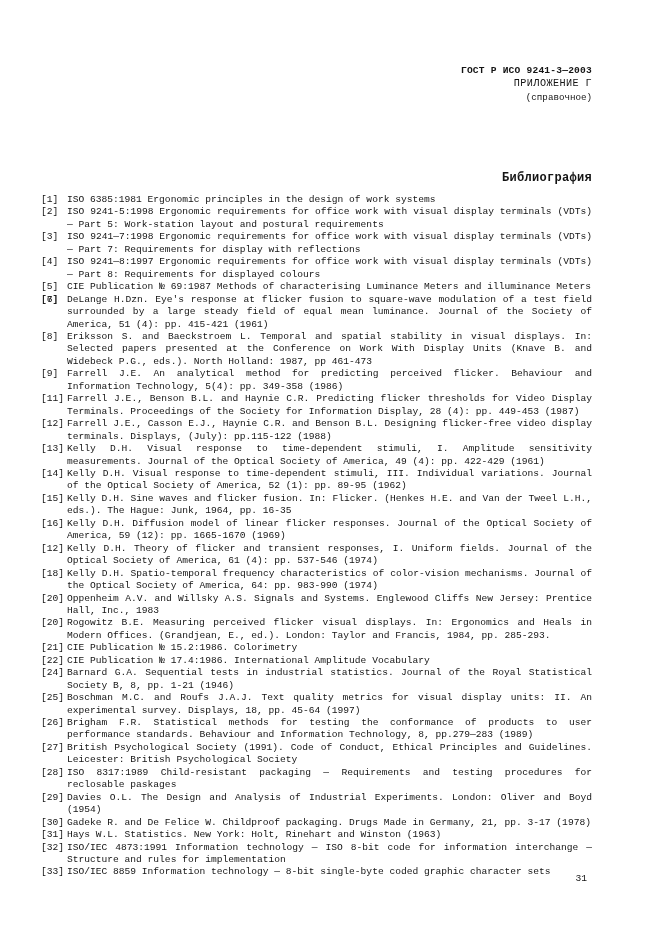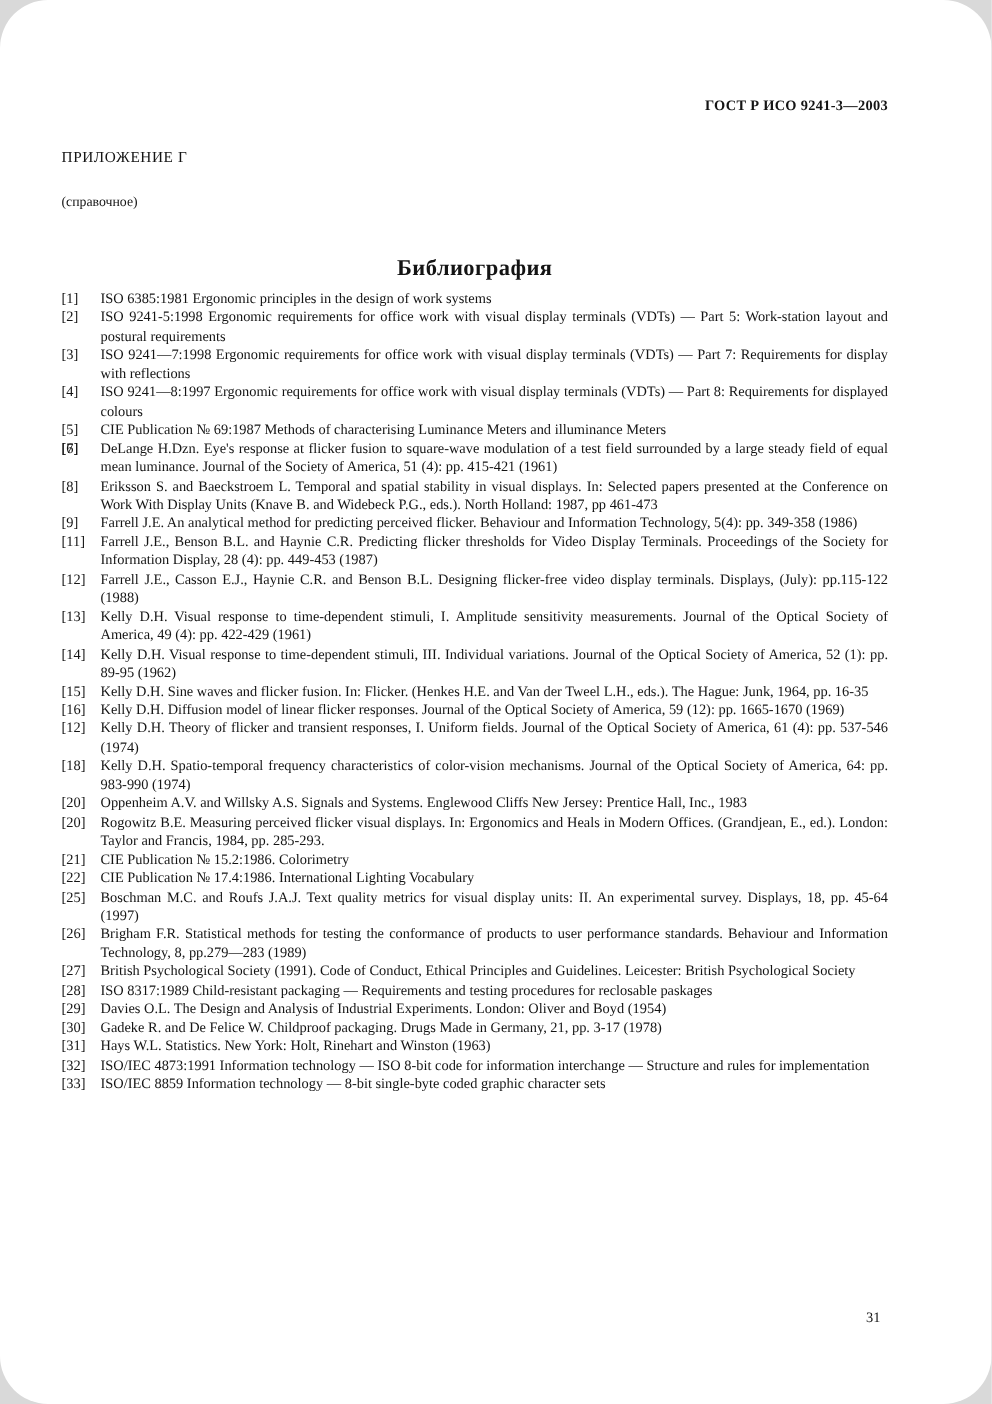--- a/index.html
+++ b/index.html
@@ -6,59 +6,58 @@
     margin: 0;
     padding: 0;
     background: #d9d9d9;
   }
   .page {
     position: relative;
     width: 661px;
     height: 936px;
     margin: 0 auto;
     background: #ffffff;
-    font-family: Liberation Serif, serif;
+    font-family: Liberation Mono, monospace;
     color: #141414;
     overflow: hidden;
     box-sizing: border-box;
-    border-radius: 32px;
   }
   .doc-header {
     position: absolute;
     top: 65px;
     left: 41px;
     right: 69px;
     text-align: right;
     font-weight: bold;
     font-size: 9.6px;
     letter-spacing: 0.2px;
   }
   .appendix-block {
     position: absolute;
-    top: 100px;
+    top: 78px;
     left: 41px;
     right: 69px;
-    text-align: left;
+    text-align: right;
   }
   .appendix-title {
     font-size: 10.2px;
     letter-spacing: 0.4px;
   }
   .appendix-type {
     font-size: 9.2px;
-    margin-top: 18px;
+    margin-top: 3px;
   }
   .biblio-title {
     position: absolute;
     top: 171px;
     left: 41px;
     right: 69px;
-    text-align: center;
+    text-align: right;
     font-weight: bold;
-    font-size: 15px;
+    font-size: 12px;
     letter-spacing: 0.3px;
   }
   .entries {
     position: absolute;
     top: 194px;
     left: 41px;
     width: 551px;
   }
   .entry {
     position: relative;
@@ -171,24 +170,27 @@
 
       <div class="entry">
         <span class="num">[20]</span><span class="text">Rogowitz B.E. Measuring perceived flicker visual displays. In: Ergonomics and Heals in Modern Offices. (Grandjean, E., ed.). London: Taylor and Francis, 1984, pp. 285-293.</span>
       </div>
 
       <div class="entry">
         <span class="num">[21]</span><span class="text">CIE Publication № 15.2:1986. Colorimetry</span>
       </div>
 
       <div class="entry">
-        <span class="num">[22]</span><span class="text">CIE Publication № 17.4:1986. International Lighting Vocabulary</span>
-      </div>
-
-
+        <span class="num">[22]</span><span class="text">CIE Publication № 17.4:1986. International Amplitude Vocabulary</span>
+      </div>
+
+
+      <div class="entry">
+        <span class="num">[24]</span><span class="text">Barnard G.A. Sequential tests in industrial statistics. Journal of the Royal Statistical Society B, 8, pp. 1-21 (1946)</span>
+      </div>
 
       <div class="entry">
         <span class="num">[25]</span><span class="text">Boschman M.C. and Roufs J.A.J. Text quality metrics for visual display units: II. An experimental survey. Displays, 18, pp. 45-64 (1997)</span>
       </div>
 
       <div class="entry">
         <span class="num">[26]</span><span class="text">Brigham F.R. Statistical methods for testing the conformance of products to user performance standards. Behaviour and Information Technology, 8, pp.279—283 (1989)</span>
       </div>
 
       <div class="entry">

